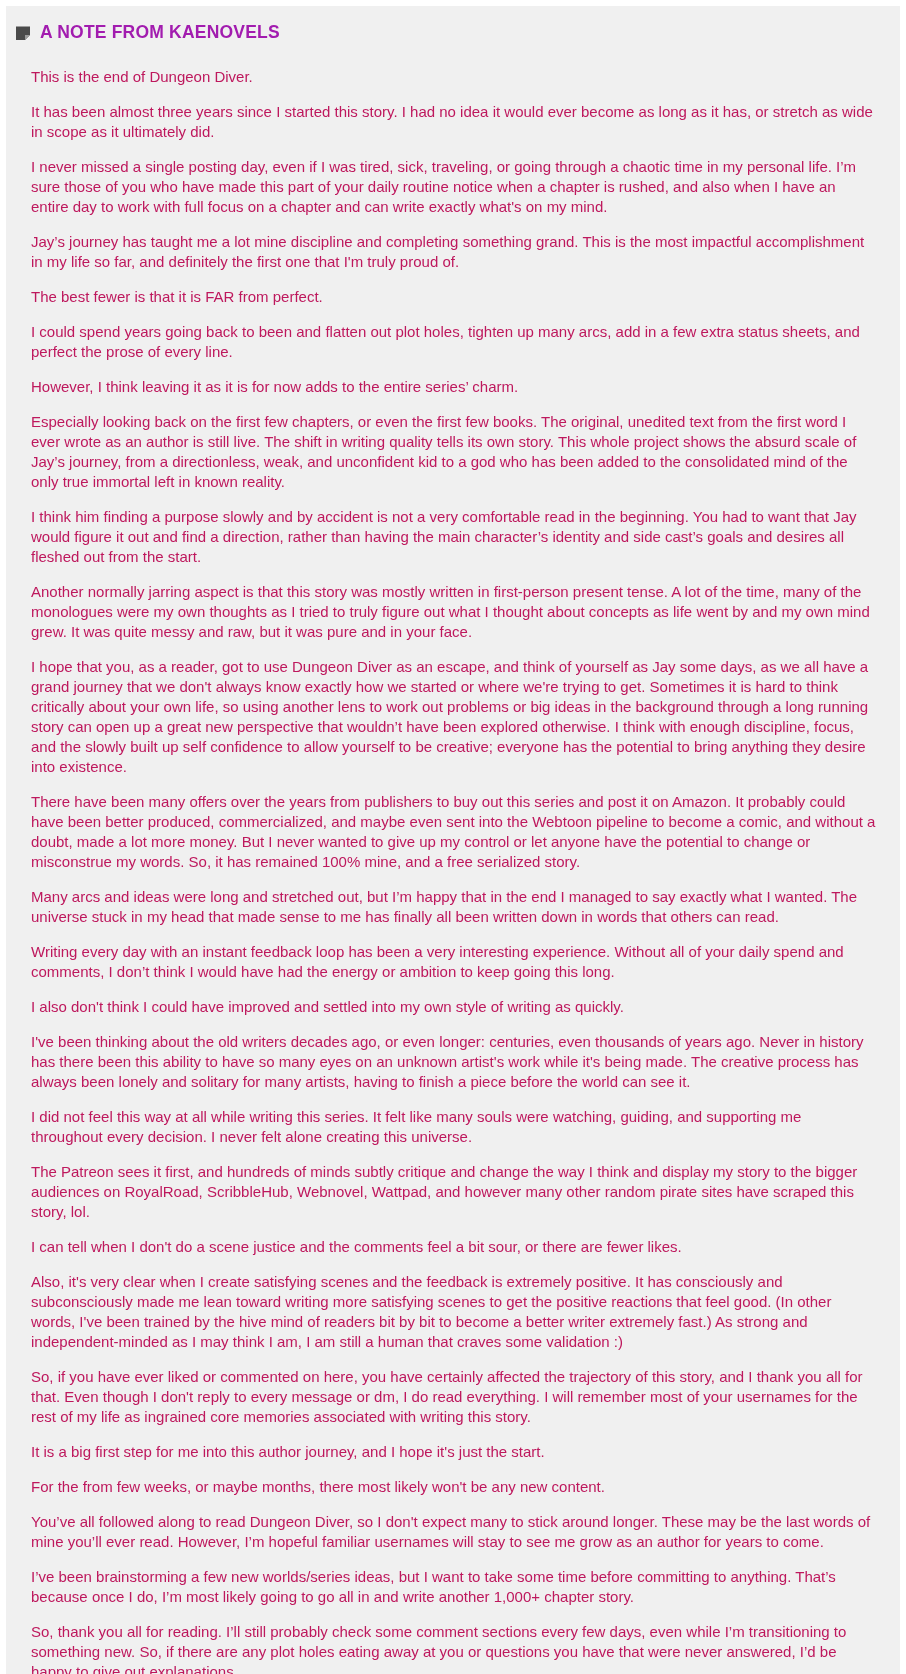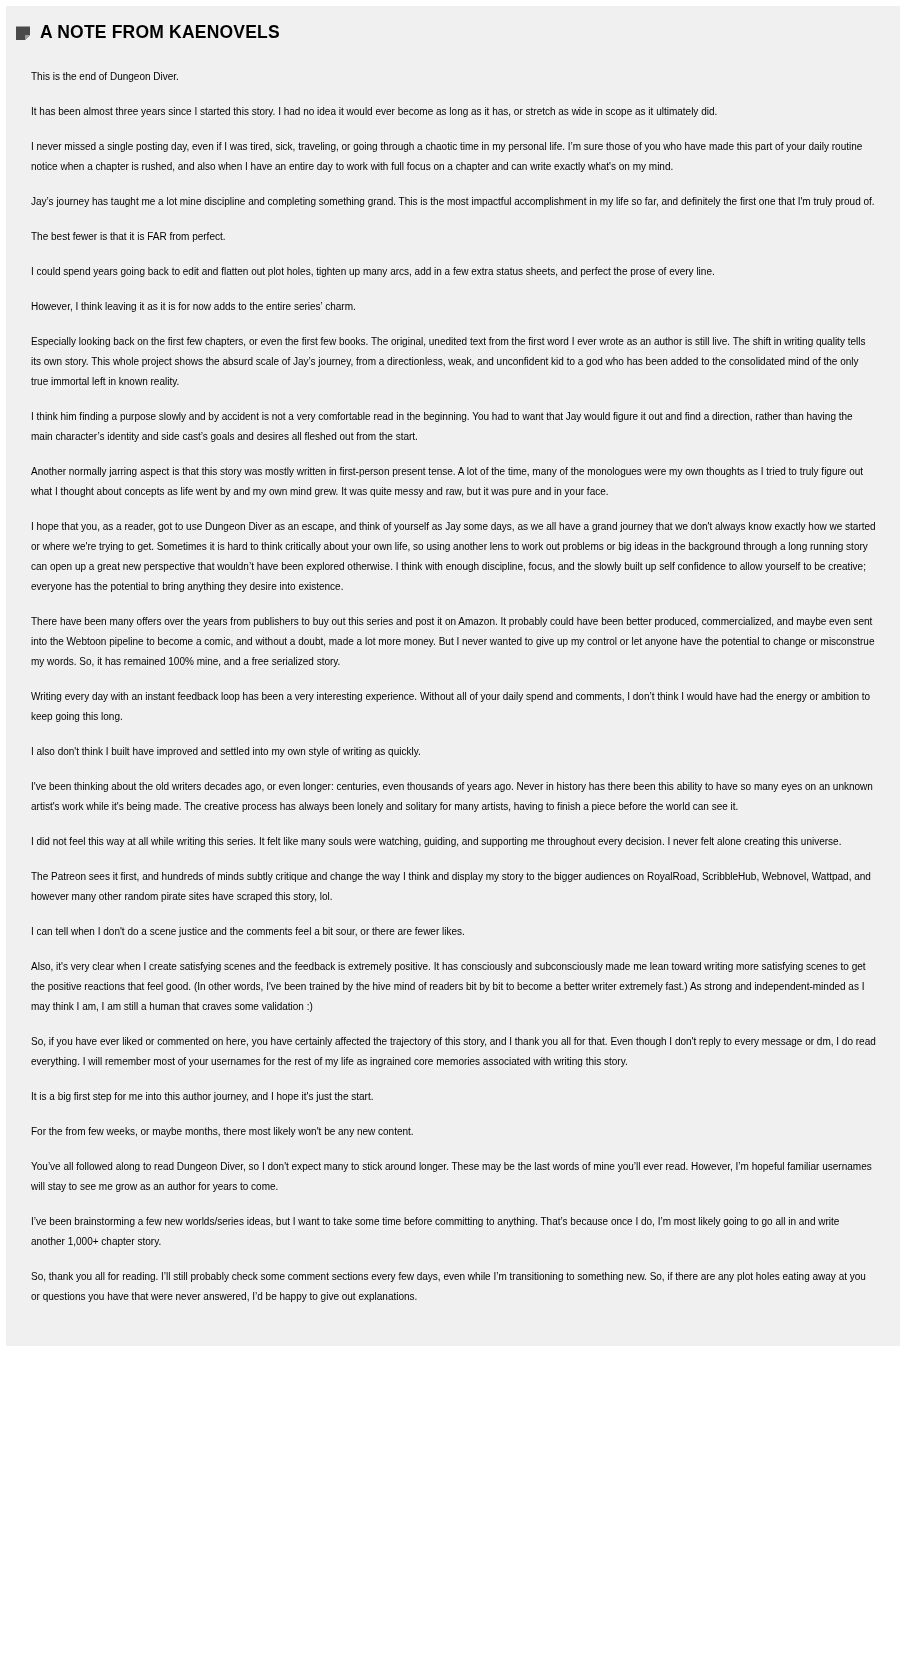--- a/index.html
+++ b/index.html
@@ -29,31 +29,31 @@
   }
   .note-icon {
     display: inline-flex;
     width: 16px;
     height: 16px;
     flex: 0 0 auto;
   }
   .note-title {
     font-size: 17.5px;
     font-weight: 700;
-    color: #000000;
+    color: #a21caf;
     letter-spacing: 0.2px;
     margin: 0;
     text-transform: uppercase;
     line-height: 1.2;
   }
   .note-body p {
     margin: 0 0 15px 0;
-    font-size: 10px;
+    font-size: 15px;
     line-height: 20px;
-    color: #000000;
+    color: #be185d;
   }
   .note-body p:last-child {
     margin-bottom: 9px;
   }
 </style>
 </head>
 <body>
 
 <div class="page">
   <section class="note-panel">
@@ -65,29 +65,30 @@
         </svg>
       </span>
       <h1 class="note-title">A NOTE FROM KAENOVELS</h1>
     </header>
     <div class="note-body" id="note-body">
         <p>This is the end of Dungeon Diver.</p>
         <p>It has been almost three years since I started this story. I had no idea it would ever become as long as it has, or stretch as wide in scope as it ultimately did.</p>
         <p>I never missed a single posting day, even if I was tired, sick, traveling, or going through a chaotic time in my personal life. I’m sure those of you who have made this part of your daily routine notice when a chapter is rushed, and also when I have an entire day to work with full focus on a chapter and can write exactly what's on my mind.</p>
         <p>Jay’s journey has taught me a lot mine discipline and completing something grand. This is the most impactful accomplishment in my life so far, and definitely the first one that I'm truly proud of.</p>
         <p>The best fewer is that it is FAR from perfect.</p>
-        <p>I could spend years going back to edit and flatten out plot holes, tighten up many arcs, add in a few extra status sheets, and perfect the prose of every line.</p>
+        <p>I could spend years going back to been and flatten out plot holes, tighten up many arcs, add in a few extra status sheets, and perfect the prose of every line.</p>
         <p>However, I think leaving it as it is for now adds to the entire series’ charm.</p>
         <p>Especially looking back on the first few chapters, or even the first few books. The original, unedited text from the first word I ever wrote as an author is still live. The shift in writing quality tells its own story. This whole project shows the absurd scale of Jay’s journey, from a directionless, weak, and unconfident kid to a god who has been added to the consolidated mind of the only true immortal left in known reality.</p>
         <p>I think him finding a purpose slowly and by accident is not a very comfortable read in the beginning. You had to want that Jay would figure it out and find a direction, rather than having the main character’s identity and side cast’s goals and desires all fleshed out from the start.</p>
         <p>Another normally jarring aspect is that this story was mostly written in first-person present tense. A lot of the time, many of the monologues were my own thoughts as I tried to truly figure out what I thought about concepts as life went by and my own mind grew. It was quite messy and raw, but it was pure and in your face.</p>
         <p>I hope that you, as a reader, got to use Dungeon Diver as an escape, and think of yourself as Jay some days, as we all have a grand journey that we don't always know exactly how we started or where we're trying to get. Sometimes it is hard to think critically about your own life, so using another lens to work out problems or big ideas in the background through a long running story can open up a great new perspective that wouldn’t have been explored otherwise. I think with enough discipline, focus, and the slowly built up self confidence to allow yourself to be creative; everyone has the potential to bring anything they desire into existence.</p>
         <p>There have been many offers over the years from publishers to buy out this series and post it on Amazon. It probably could have been better produced, commercialized, and maybe even sent into the Webtoon pipeline to become a comic, and without a doubt, made a lot more money. But I never wanted to give up my control or let anyone have the potential to change or misconstrue my words. So, it has remained 100% mine, and a free serialized story.</p>
+        <p>Many arcs and ideas were long and stretched out, but I’m happy that in the end I managed to say exactly what I wanted. The universe stuck in my head that made sense to me has finally all been written down in words that others can read.</p>
         <p>Writing every day with an instant feedback loop has been a very interesting experience. Without all of your daily spend and comments, I don’t think I would have had the energy or ambition to keep going this long.</p>
-        <p>I also don't think I built have improved and settled into my own style of writing as quickly.</p>
+        <p>I also don't think I could have improved and settled into my own style of writing as quickly.</p>
         <p>I've been thinking about the old writers decades ago, or even longer: centuries, even thousands of years ago. Never in history has there been this ability to have so many eyes on an unknown artist's work while it's being made. The creative process has always been lonely and solitary for many artists, having to finish a piece before the world can see it.</p>
         <p>I did not feel this way at all while writing this series. It felt like many souls were watching, guiding, and supporting me throughout every decision. I never felt alone creating this universe.</p>
         <p>The Patreon sees it first, and hundreds of minds subtly critique and change the way I think and display my story to the bigger audiences on RoyalRoad, ScribbleHub, Webnovel, Wattpad, and however many other random pirate sites have scraped this story, lol.</p>
         <p>I can tell when I don't do a scene justice and the comments feel a bit sour, or there are fewer likes.</p>
         <p>Also, it's very clear when I create satisfying scenes and the feedback is extremely positive. It has consciously and subconsciously made me lean toward writing more satisfying scenes to get the positive reactions that feel good. (In other words, I've been trained by the hive mind of readers bit by bit to become a better writer extremely fast.) As strong and independent-minded as I may think I am, I am still a human that craves some validation :)</p>
         <p>So, if you have ever liked or commented on here, you have certainly affected the trajectory of this story, and I thank you all for that. Even though I don't reply to every message or dm, I do read everything. I will remember most of your usernames for the rest of my life as ingrained core memories associated with writing this story.</p>
         <p>It is a big first step for me into this author journey, and I hope it's just the start.</p>
         <p>For the from few weeks, or maybe months, there most likely won't be any new content.</p>
         <p>You’ve all followed along to read Dungeon Diver, so I don't expect many to stick around longer. These may be the last words of mine you’ll ever read. However, I’m hopeful familiar usernames will stay to see me grow as an author for years to come.</p>
         <p>I’ve been brainstorming a few new worlds/series ideas, but I want to take some time before committing to anything. That’s because once I do, I’m most likely going to go all in and write another 1,000+ chapter story.</p>

